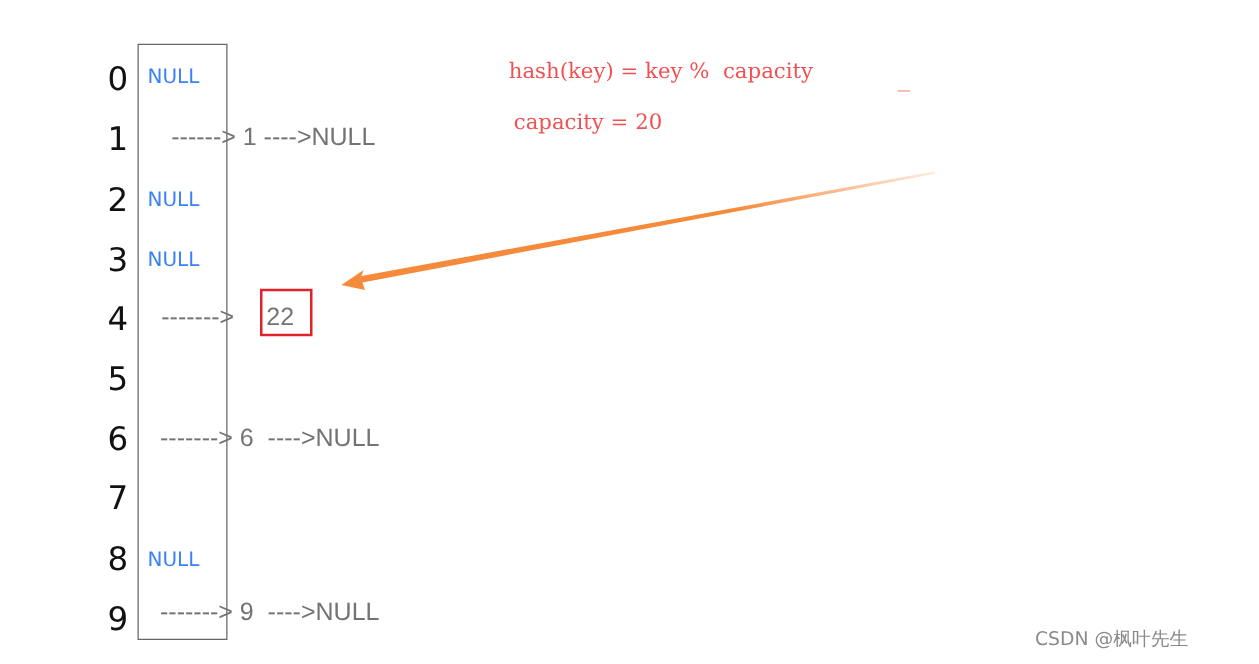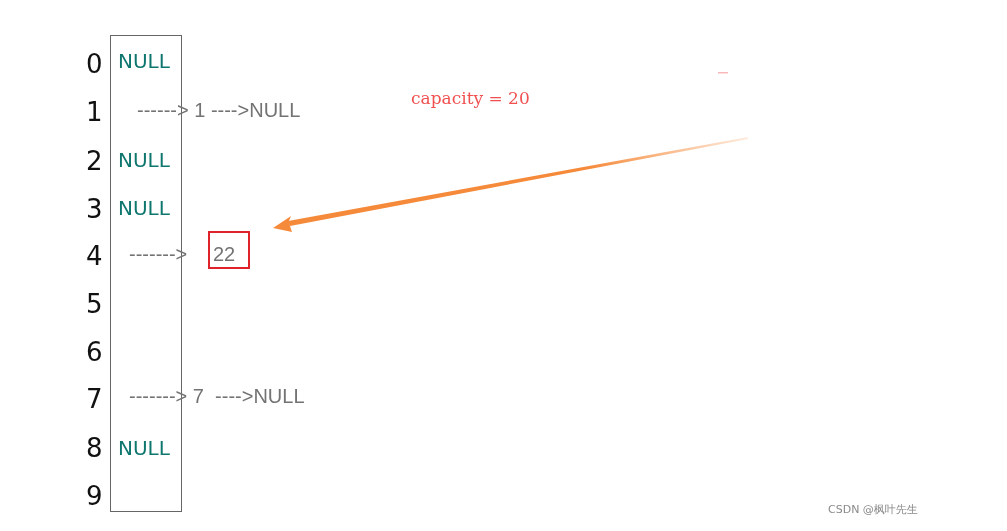--- a/index.html
+++ b/index.html
@@ -9,40 +9,40 @@
       position: absolute; left: 110px; top: 35px; width: 72px; height: 477px;
       border: 1px solid #666; box-sizing: border-box;
     }
     .idx {
       position: absolute; left: 86px; width: 22px; text-align: left;
       font-family: "DejaVu Sans", sans-serif; font-size: 26px; color: #111;
       line-height: 30px;
     }
     .null-cell {
       position: absolute; left: 118px;
-      font-family: "DejaVu Sans", sans-serif; font-size: 20px; color: #0f766e;
+      font-family: "DejaVu Sans", sans-serif; font-size: 16px; color: #3b82f6;
       line-height: 30px;
     }
     .chain {
       position: absolute;
       font-family: Liberation Sans, sans-serif; font-size: 20px; color: #737373;
       line-height: 30px; white-space: pre;
     }
     .highlight {
       position: absolute; left: 208px; top: 231px; width: 42px; height: 38px;
       border: 2px solid #e0232a; box-sizing: border-box;
     }
     .formula {
       position: absolute;
       font-family: "DejaVu Serif", serif; font-size: 17px; color: #f05050;
       white-space: pre;
     }
     .watermark {
       position: absolute; left: 828px; top: 502px;
-      font-family: "DejaVu Sans", sans-serif; font-size: 11px; color: #8a8a8a;
+      font-family: "DejaVu Sans", sans-serif; font-size: 15px; color: #8a8a8a;
     }
     svg.arrow { position: absolute; left: 0; top: 0; }
   </style>
 </head>
 <body>
 
 <div class="canvas">
 
   <div class="bucket-box"></div>
 
@@ -61,22 +61,24 @@
   <div class="null-cell" style="top:145px">NULL</div>
   <div class="null-cell" style="top:193px">NULL</div>
   <div class="null-cell" style="top:433px">NULL</div>
 
   <div class="chain" style="left:137px; top:95px">------&gt; 1 ----&gt;NULL</div>
 
   <div class="chain" style="left:129px; top:239px">-------&gt;</div>
   <div class="highlight"></div>
   <div class="chain" style="left:213px; top:239px">22</div>
 
-  <div class="chain" style="left:129px; top:381px">-------&gt; 7  ----&gt;NULL</div>
+  <div class="chain" style="left:128px; top:336px">-------&gt; 6  ----&gt;NULL</div>
+  <div class="chain" style="left:128px; top:475px">-------&gt; 9  ----&gt;NULL</div>
 
+  <div class="formula" style="left:407px; top:47px">hash(key) = key %  capacity</div>
   <div class="formula" style="left:411px; top:88px">capacity = 20</div>
 
   <svg class="arrow" width="1007" height="531">
     <defs>
       <linearGradient id="arrowGrad" x1="1" y1="0" x2="0" y2="1">
         <stop offset="0" stop-color="#f58a3a" stop-opacity="0.15"></stop>
         <stop offset="0.35" stop-color="#f58a3a" stop-opacity="1"></stop>
         <stop offset="1" stop-color="#f58a3a" stop-opacity="1"></stop>
       </linearGradient>
     </defs>

